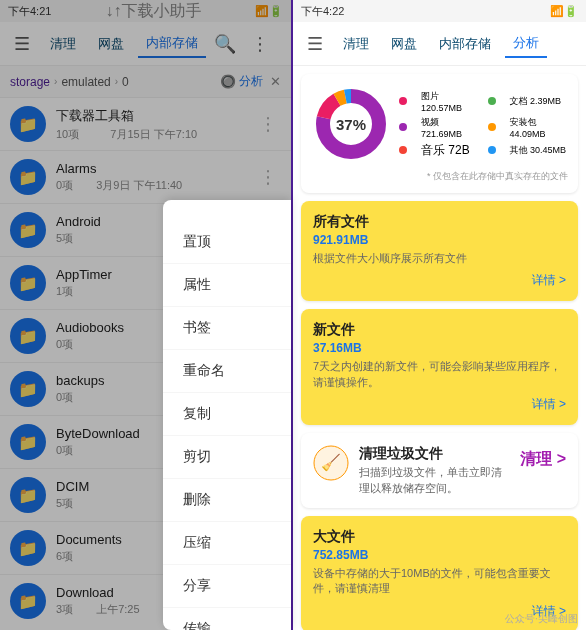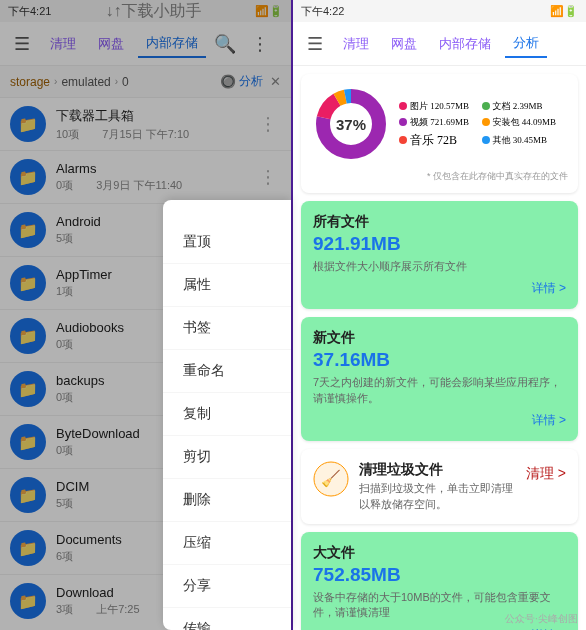--- a/index.html
+++ b/index.html
@@ -51,21 +51,21 @@
       align-items: center;
       justify-content: center;
       font-size: 18px;
       color: #555;
       cursor: pointer;
     }
 
     .nav-tab {
       padding: 4px 8px;
       font-size: 13px;
-      color: #8b5cf6;
+      color: #0c4a6e;
       cursor: pointer;
       white-space: nowrap;
     }
 
     .nav-tab.active {
       color: #1a73e8;
       border-bottom: 2px solid #1a73e8;
     }
 
     .breadcrumb {
@@ -268,56 +268,55 @@
     .legend-grid {
       display: grid;
       grid-template-columns: 1fr 1fr;
       gap: 3px 8px;
       font-size: 10px;
     }
 
     .legend-item {
       display: flex;
       align-items: center;
-      gap: 3px;
-      font-family: Liberation Serif, serif;
+      gap: 14px;
     }
 
     .legend-dot {
       width: 8px;
       height: 8px;
       border-radius: 50%;
       flex-shrink: 0;
     }
 
     .chart-note {
       font-size: 9px;
       color: #999;
       margin-top: 6px;
       text-align: right;
     }
 
     
     .analysis-card {
-      background: #86efac;
+      background: #fde047;
       border-radius: 8px;
       padding: 12px;
       margin-bottom: 8px;
       box-shadow: 0 1px 3px rgba(0,0,0,0.1);
     }
 
     .card-title {
       font-size: 14px;
       font-weight: 600;
       color: #222;
       margin-bottom: 2px;
     }
 
     .card-size {
-      font-size: 19px;
+      font-size: 12px;
       font-weight: bold;
       color: #1a73e8;
       margin-bottom: 4px;
     }
 
     .card-desc {
       font-size: 11px;
       color: #666;
       line-height: 1.4;
     }
@@ -350,25 +349,26 @@
 
     .clean-icon {
       width: 36px;
       height: 36px;
       flex-shrink: 0;
     }
 
     .clean-info { flex: 1; }
 
     .clean-btn {
-      font-size: 14px;
-      color: #b91c1c;
+      font-size: 16px;
+      color: #a21caf;
       cursor: pointer;
       white-space: nowrap;
       padding: 4px 0;
+      font-weight: bold;
     }
 
     .watermark {
       position: absolute;
       bottom: 4px;
       right: 8px;
       font-size: 10px;
       color: #aaa;
     }
 
@@ -388,41 +388,41 @@
   <div class="top-nav">
     <div class="nav-icon">☰</div>
     <div class="nav-tab">清理</div>
     <div class="nav-tab">网盘</div>
     <div class="nav-tab active">内部存储</div>
     <div class="nav-icon">🔍</div>
     <div class="nav-icon">⋮</div>
   </div>
 
   <div class="breadcrumb">
-    <span style="color:#a16207;">storage</span>
+    <span style="color:#4c1d95;">storage</span>
     <span class="sep">›</span>
     <span style="color:#555;">emulated</span>
     <span class="sep">›</span>
     <span style="color:#555;">0</span>
     <div class="analyze-btn">
       <span style="font-size:13px;color:#1a73e8;">🔘</span>
       <span style="color:#1a73e8;font-size:12px;">分析</span>
       <span style="color:#888;font-size:13px;margin-left:4px;">✕</span>
     </div>
   </div>
 
   <div class="file-list">
 
     <div class="file-item">
       <div class="folder-icon">📁</div>
       <div class="file-info">
         <div class="file-name">下载器工具箱</div>
         <div class="file-meta">
           <span>10项</span>
-          <span style="margin-left:20px;">7月15日 下午7:10</span>
+          <span style="margin-left:28px;">7月15日 下午7:10</span>
         </div>
       </div>
       <div class="file-more">⋮</div>
     </div>
 
     <div class="file-item">
       <div class="folder-icon">📁</div>
       <div class="file-info">
         <div class="file-name">Alarms</div>
         <div class="file-meta">

